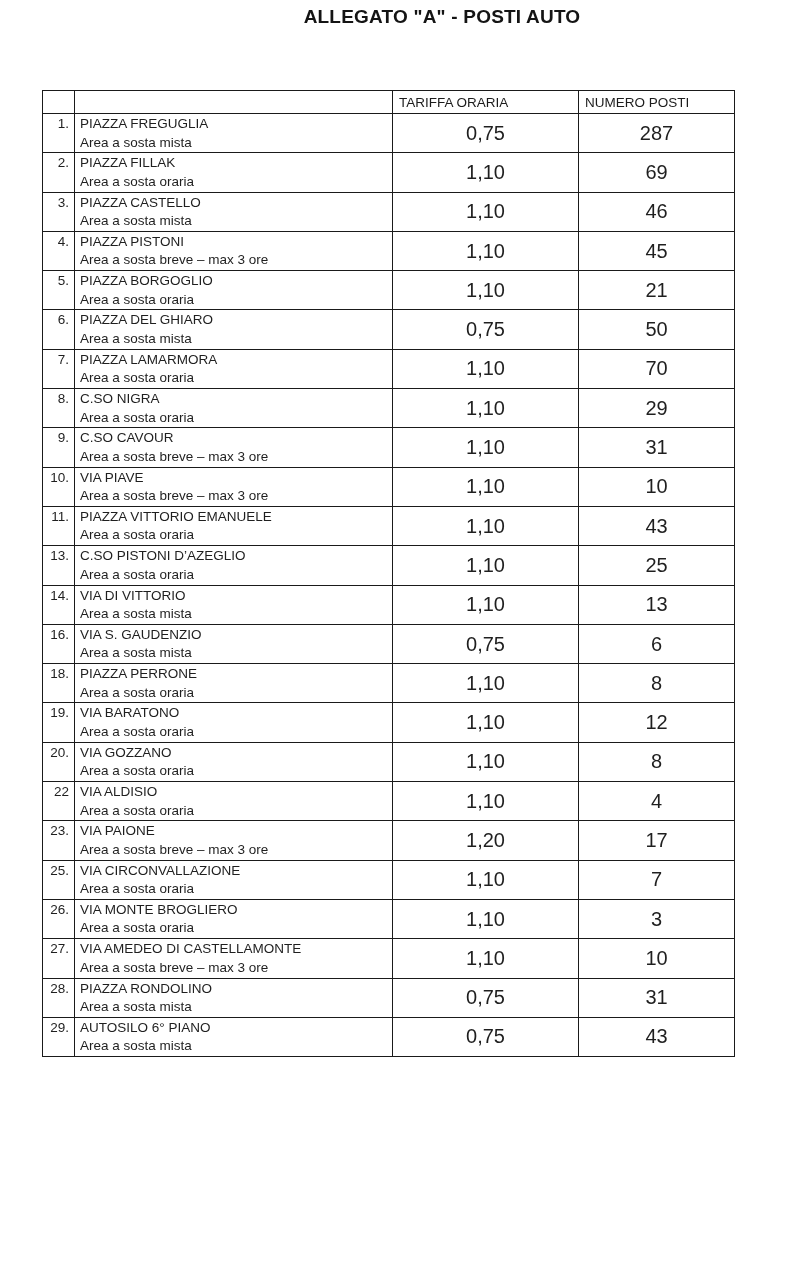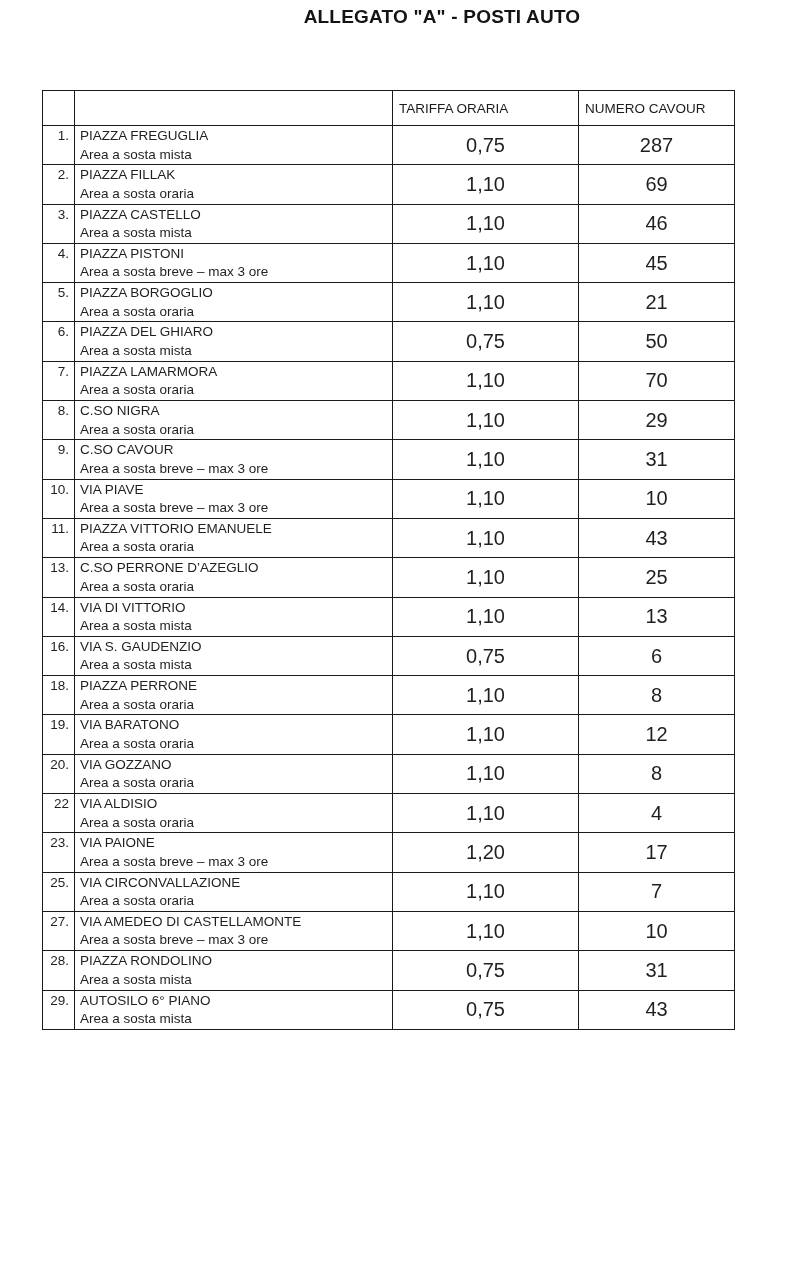--- a/index.html
+++ b/index.html
@@ -33,21 +33,21 @@
     top: 90px;
     width: 692px;
     border-collapse: collapse;
     table-layout: fixed;
   }
   .parking-table th,
   .parking-table td {
     border: 1.5px solid #1a1a1a;
     overflow: hidden;
   }
-  .parking-table thead tr { height: 35px; margin-left: 48px; }
+  .parking-table thead tr { height: 23px; margin-left: 48px; }
   .parking-table tbody tr { height: 39.3px; }
 
   col.c-num    { width: 32px; }
   col.c-name   { width: 318px; }
   col.c-tariffa{ width: 186px; }
   col.c-posti  { width: 156px; }
 
   th.col-head {
     font-weight: normal;
     font-size: 13.5px;
@@ -85,21 +85,21 @@
     <col class="c-num">
     <col class="c-name">
     <col class="c-tariffa">
     <col class="c-posti">
   </colgroup>
   <thead>
     <tr>
       <th class="col-head"></th>
       <th class="col-head"></th>
       <th class="col-head">TARIFFA ORARIA</th>
-      <th class="col-head">NUMERO CAVOUR</th>
+      <th class="col-head">NUMERO POSTI</th>
     </tr>
   </thead>
   <tbody id="rows">
   <tr>
     <td class="col-num">1.</td>
     <td class="col-name">
       <div>PIAZZA FREGUGLIA</div>
       <div>Area a sosta mista</div>
     </td>
     <td class="col-center">0,75</td>
@@ -203,21 +203,21 @@
       <div>Area a sosta oraria</div>
     </td>
     <td class="col-center">1,10</td>
     <td class="col-center">43</td>
   </tr>
 
 
   <tr>
     <td class="col-num">13.</td>
     <td class="col-name">
-      <div>C.SO PERRONE D’AZEGLIO</div>
+      <div>C.SO PISTONI D’AZEGLIO</div>
       <div>Area a sosta oraria</div>
     </td>
     <td class="col-center">1,10</td>
     <td class="col-center">25</td>
   </tr>
 
   <tr>
     <td class="col-num">14.</td>
     <td class="col-name">
       <div>VIA DI VITTORIO</div>
@@ -294,20 +294,29 @@
   <tr>
     <td class="col-num">25.</td>
     <td class="col-name">
       <div>VIA CIRCONVALLAZIONE</div>
       <div>Area a sosta oraria</div>
     </td>
     <td class="col-center">1,10</td>
     <td class="col-center">7</td>
   </tr>
 
+  <tr>
+    <td class="col-num">26.</td>
+    <td class="col-name">
+      <div>VIA MONTE BROGLIERO</div>
+      <div>Area a sosta oraria</div>
+    </td>
+    <td class="col-center">1,10</td>
+    <td class="col-center">3</td>
+  </tr>
 
   <tr>
     <td class="col-num">27.</td>
     <td class="col-name">
       <div>VIA AMEDEO DI CASTELLAMONTE</div>
       <div>Area a sosta breve – max 3 ore</div>
     </td>
     <td class="col-center">1,10</td>
     <td class="col-center">10</td>
   </tr>

